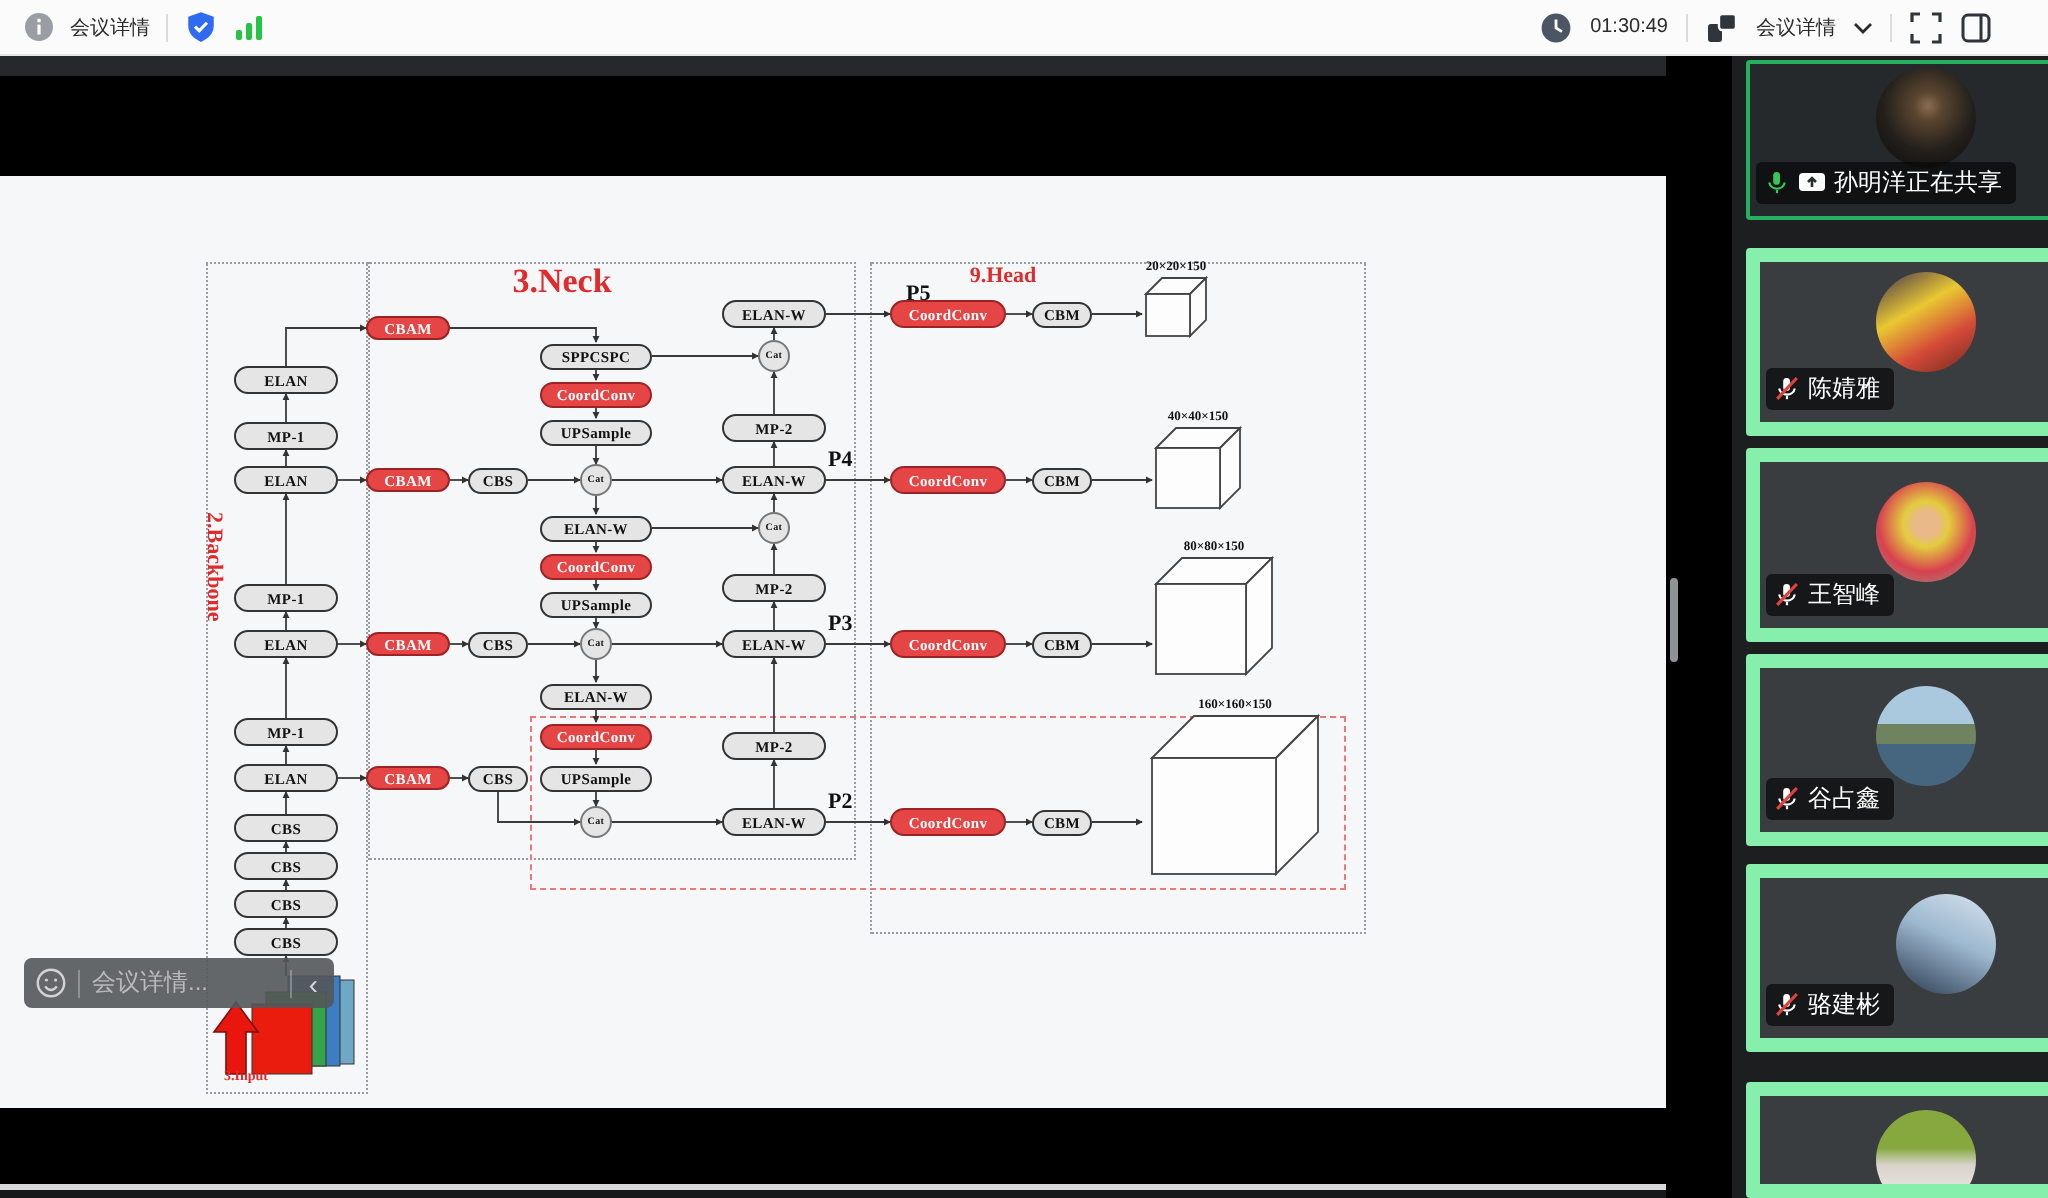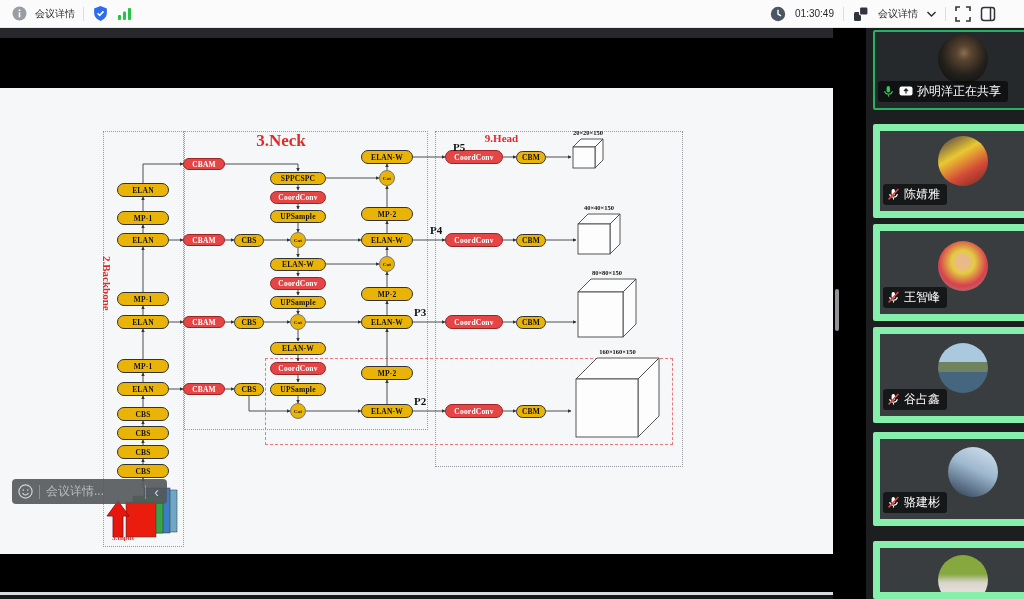--- a/index.html
+++ b/index.html
@@ -12,21 +12,21 @@
   .tb-sep{width:1px;height:14px;background:#dcdcde;}
   .icon{display:inline-flex;align-items:center;justify-content:center;}
   .stage{position:absolute;left:0;top:28px;width:833px;height:571px;background:#000;overflow:hidden;}
   .stage-topstrip{position:absolute;left:0;top:0;width:100%;height:10px;background:#26282b;}
   .sheet{position:absolute;left:0;top:60px;width:833px;height:466px;background:#f6f7f9;}
   .stage-bottomline{position:absolute;left:0;top:564px;width:100%;height:3px;background:#d8dadc;}
   .stage-bottomdark{position:absolute;left:0;top:567px;width:100%;height:4px;background:#17181a;}
   #diagram-layer{position:absolute;left:0;top:0;width:833px;height:599px;z-index:10;pointer-events:none;}
   .nd{position:absolute;display:flex;align-items:center;justify-content:center;box-sizing:border-box;
     font-family:"Liberation Serif","DejaVu Serif",serif;font-weight:bold;font-size:7.5px;
-    letter-spacing:.2px;color:#111;background:#eab308;border:1px solid #333;border-radius:7px;}
+    letter-spacing:.2px;color:#111;background:#e5e5e5;border:1px solid #333;border-radius:7px;}
   .nd.r{background:#e64545;border-color:#9c2424;color:#fff;}
   .nd.c{border-radius:50%;font-size:5px;border-color:#777;}
   .dbox{position:absolute;box-sizing:border-box;}
   .dbox.gray{border:1px dotted #9a9aa2;}
   .dbox.red{border:1px dashed #e77;}
   .slabel{position:absolute;font-family:"Liberation Serif","DejaVu Serif",serif;font-weight:bold;
     color:#e02b2b;text-align:center;}
   .plabel{position:absolute;font-family:"Liberation Serif","DejaVu Serif",serif;font-weight:bold;
     font-size:11px;color:#111;}
   .chatbar{position:absolute;left:12px;top:479px;width:155px;height:25px;z-index:40;
@@ -267,21 +267,21 @@
     <div class="nd w" style="left: 516px; top: 233.5px; width: 30px; height: 13px;">CBM</div>
     <div class="nd r" style="left: 445px; top: 315px; width: 58px; height: 14px;">CoordConv</div>
     <div class="nd w" style="left: 516px; top: 315.5px; width: 30px; height: 13px;">CBM</div>
     <div class="nd r" style="left: 445px; top: 404px; width: 58px; height: 14px;">CoordConv</div>
     <div class="nd w" style="left: 516px; top: 404.5px; width: 30px; height: 13px;">CBM</div>
     <div class="slabel" style="left: 255px; top: 131px; width: 52px; font-size: 17px;">3.Neck</div>
     <div class="slabel" style="left: 474px; top: 132px; width: 55px; font-size: 11px;">9.Head</div>
     <div class="slabel" style="left: 99px; top: 238px; width: 14px; font-size: 11px; writing-mode: vertical-rl; height: 90px;">2.Backbone</div>
     <div class="slabel" style="left: 102px; top: 534px; width: 42px; font-size: 7px;">3.Input</div>
     <div class="plabel" style="left: 414px; top: 141px; margin-left: 39px;">P5</div>
-    <div class="plabel" style="left: 430px; top: 224px;">P4</div>
+    <div class="plabel" style="left: 414px; top: 224px;">P4</div>
     <div class="plabel" style="left: 414px; top: 306px;">P3</div>
     <div class="plabel" style="left: 414px; top: 395px;">P2</div>
   </div>
 
 <div class="chatbar">
   <div class="icon">
     <svg width="15" height="15" viewBox="0 0 15 15" fill="none" stroke="#d2d3d6" stroke-width="1.2">
         <circle cx="7.5" cy="7.5" r="6.6"></circle>
         <circle cx="5.2" cy="6" r="0.8" fill="#d2d3d6" stroke="none"></circle>
         <circle cx="9.8" cy="6" r="0.8" fill="#d2d3d6" stroke="none"></circle>

